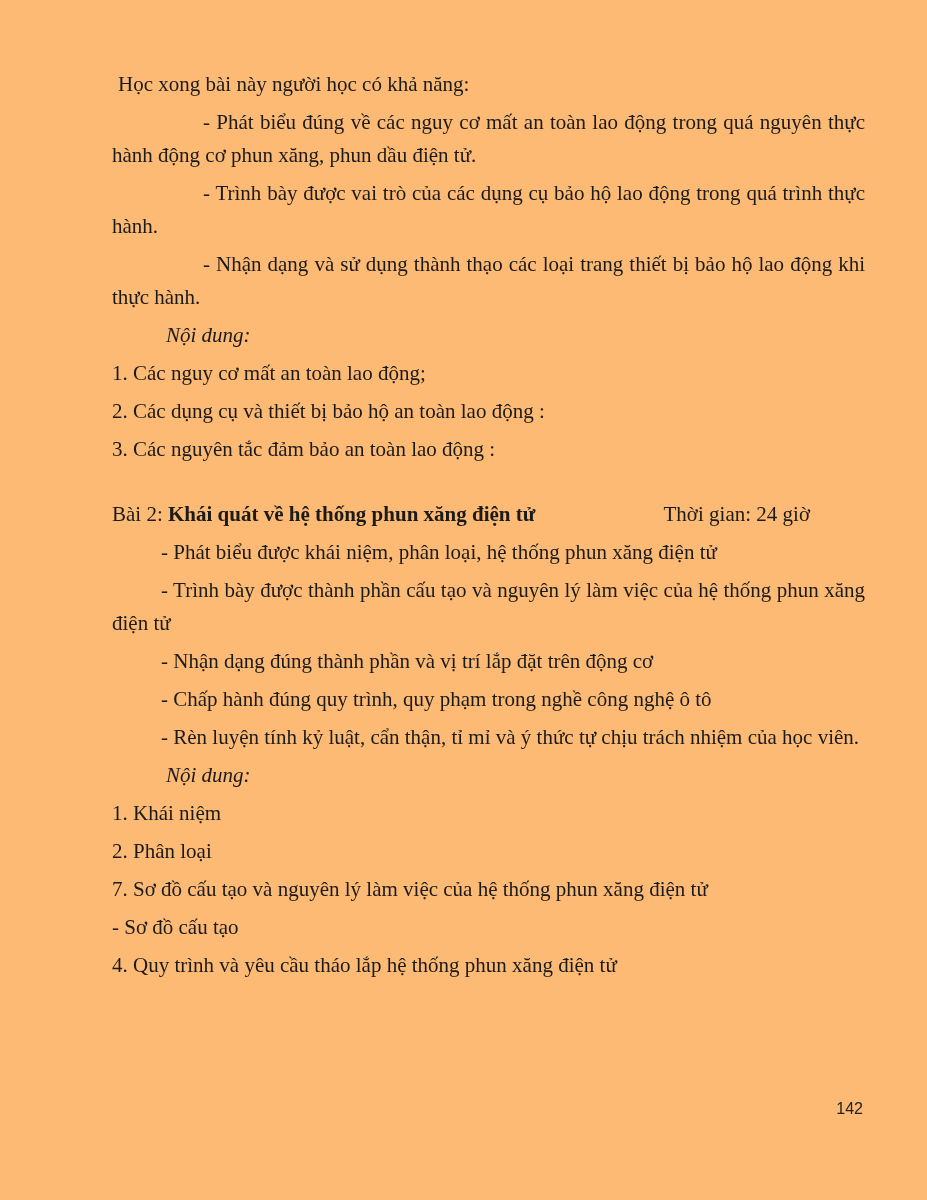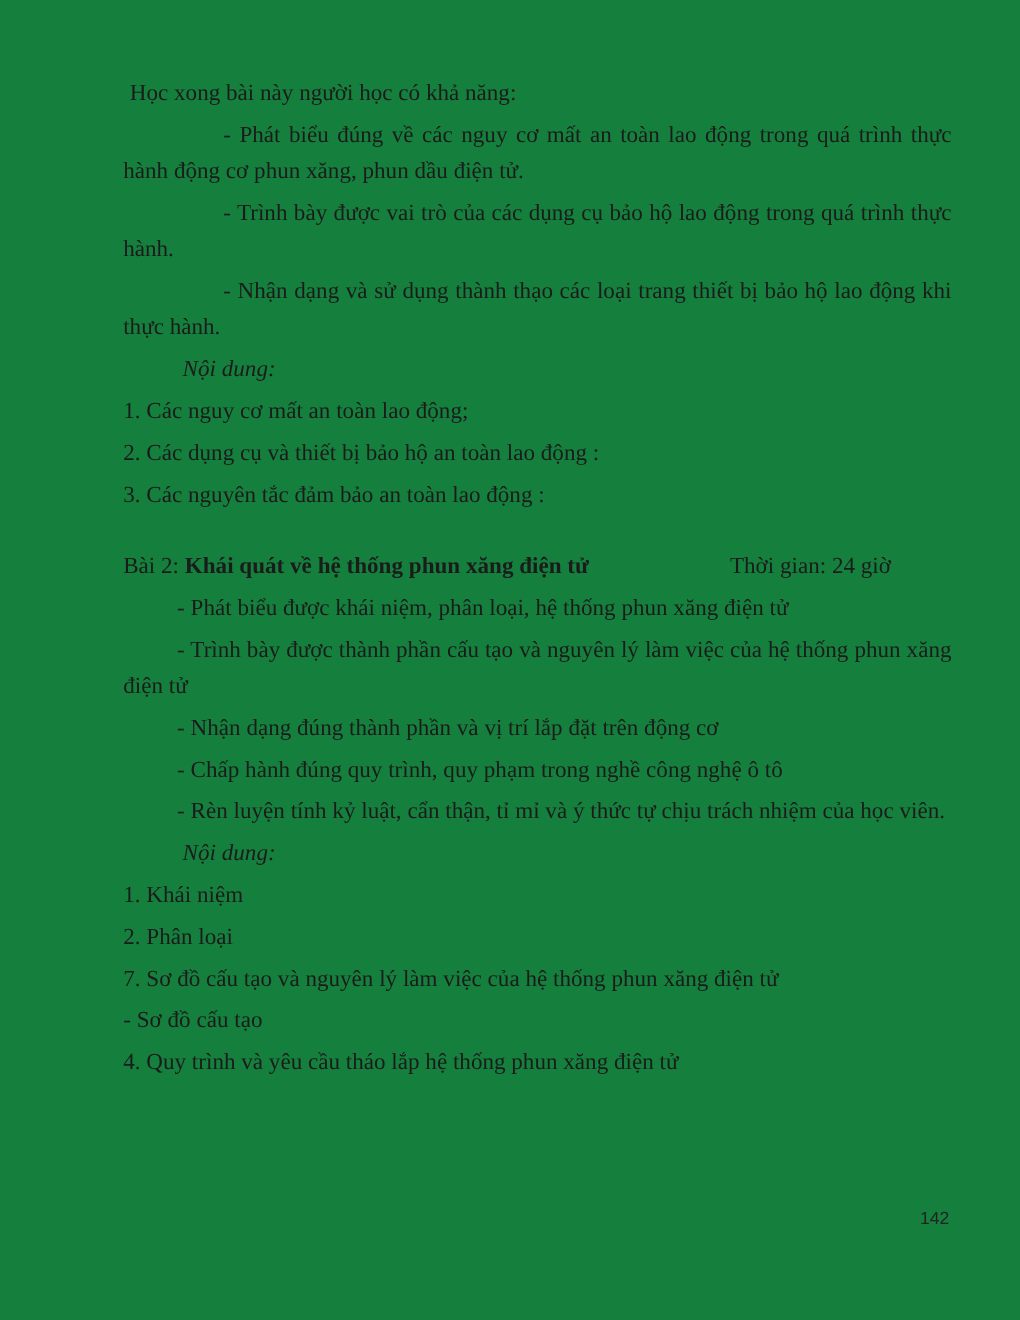--- a/index.html
+++ b/index.html
@@ -4,21 +4,21 @@
 <style>
   html, body {
     margin: 0;
     padding: 0;
     background: #ffffff;
   }
   .page {
     position: relative;
     width: 927px;
     height: 1200px;
-    background: #15803d;
+    background: #fdba74;
     font-family: "Liberation Serif", "DejaVu Serif", serif;
     font-size: 21px;
     color: #1b1b1b;
     overflow: hidden;
   }
   .content {
     position: absolute;
     left: 112px;
     right: 62px;
     top: 68px;
@@ -74,21 +74,21 @@
   }
 </style>
 </head>
 <body>
 
 <div class="page">
   <div class="content">
 
     <p class="intro">Học xong bài này người học có khả năng:</p>
 
-    <p class="obj1">- Phát biểu đúng về các nguy cơ mất an toàn lao động trong quá trình thực hành động cơ phun xăng, phun dầu điện tử.</p>
+    <p class="obj1">- Phát biểu đúng về các nguy cơ mất an toàn lao động trong quá nguyên thực hành động cơ phun xăng, phun dầu điện tử.</p>
     <p class="obj1">- Trình bày được vai trò của các dụng cụ bảo hộ lao động trong quá trình thực hành.</p>
     <p class="obj1">- Nhận dạng và sử dụng thành thạo các loại trang thiết bị bảo hộ lao động khi thực hành.</p>
 
     <p class="label">Nội dung:</p>
 
     <p class="num1">1. Các nguy cơ mất an toàn lao động;</p>
     <p class="num1">2. Các dụng cụ và thiết bị bảo hộ an toàn lao động :</p>
     <p class="num1">3. Các nguyên tắc đảm bảo an toàn lao động :</p>
 
     <div class="heading">

